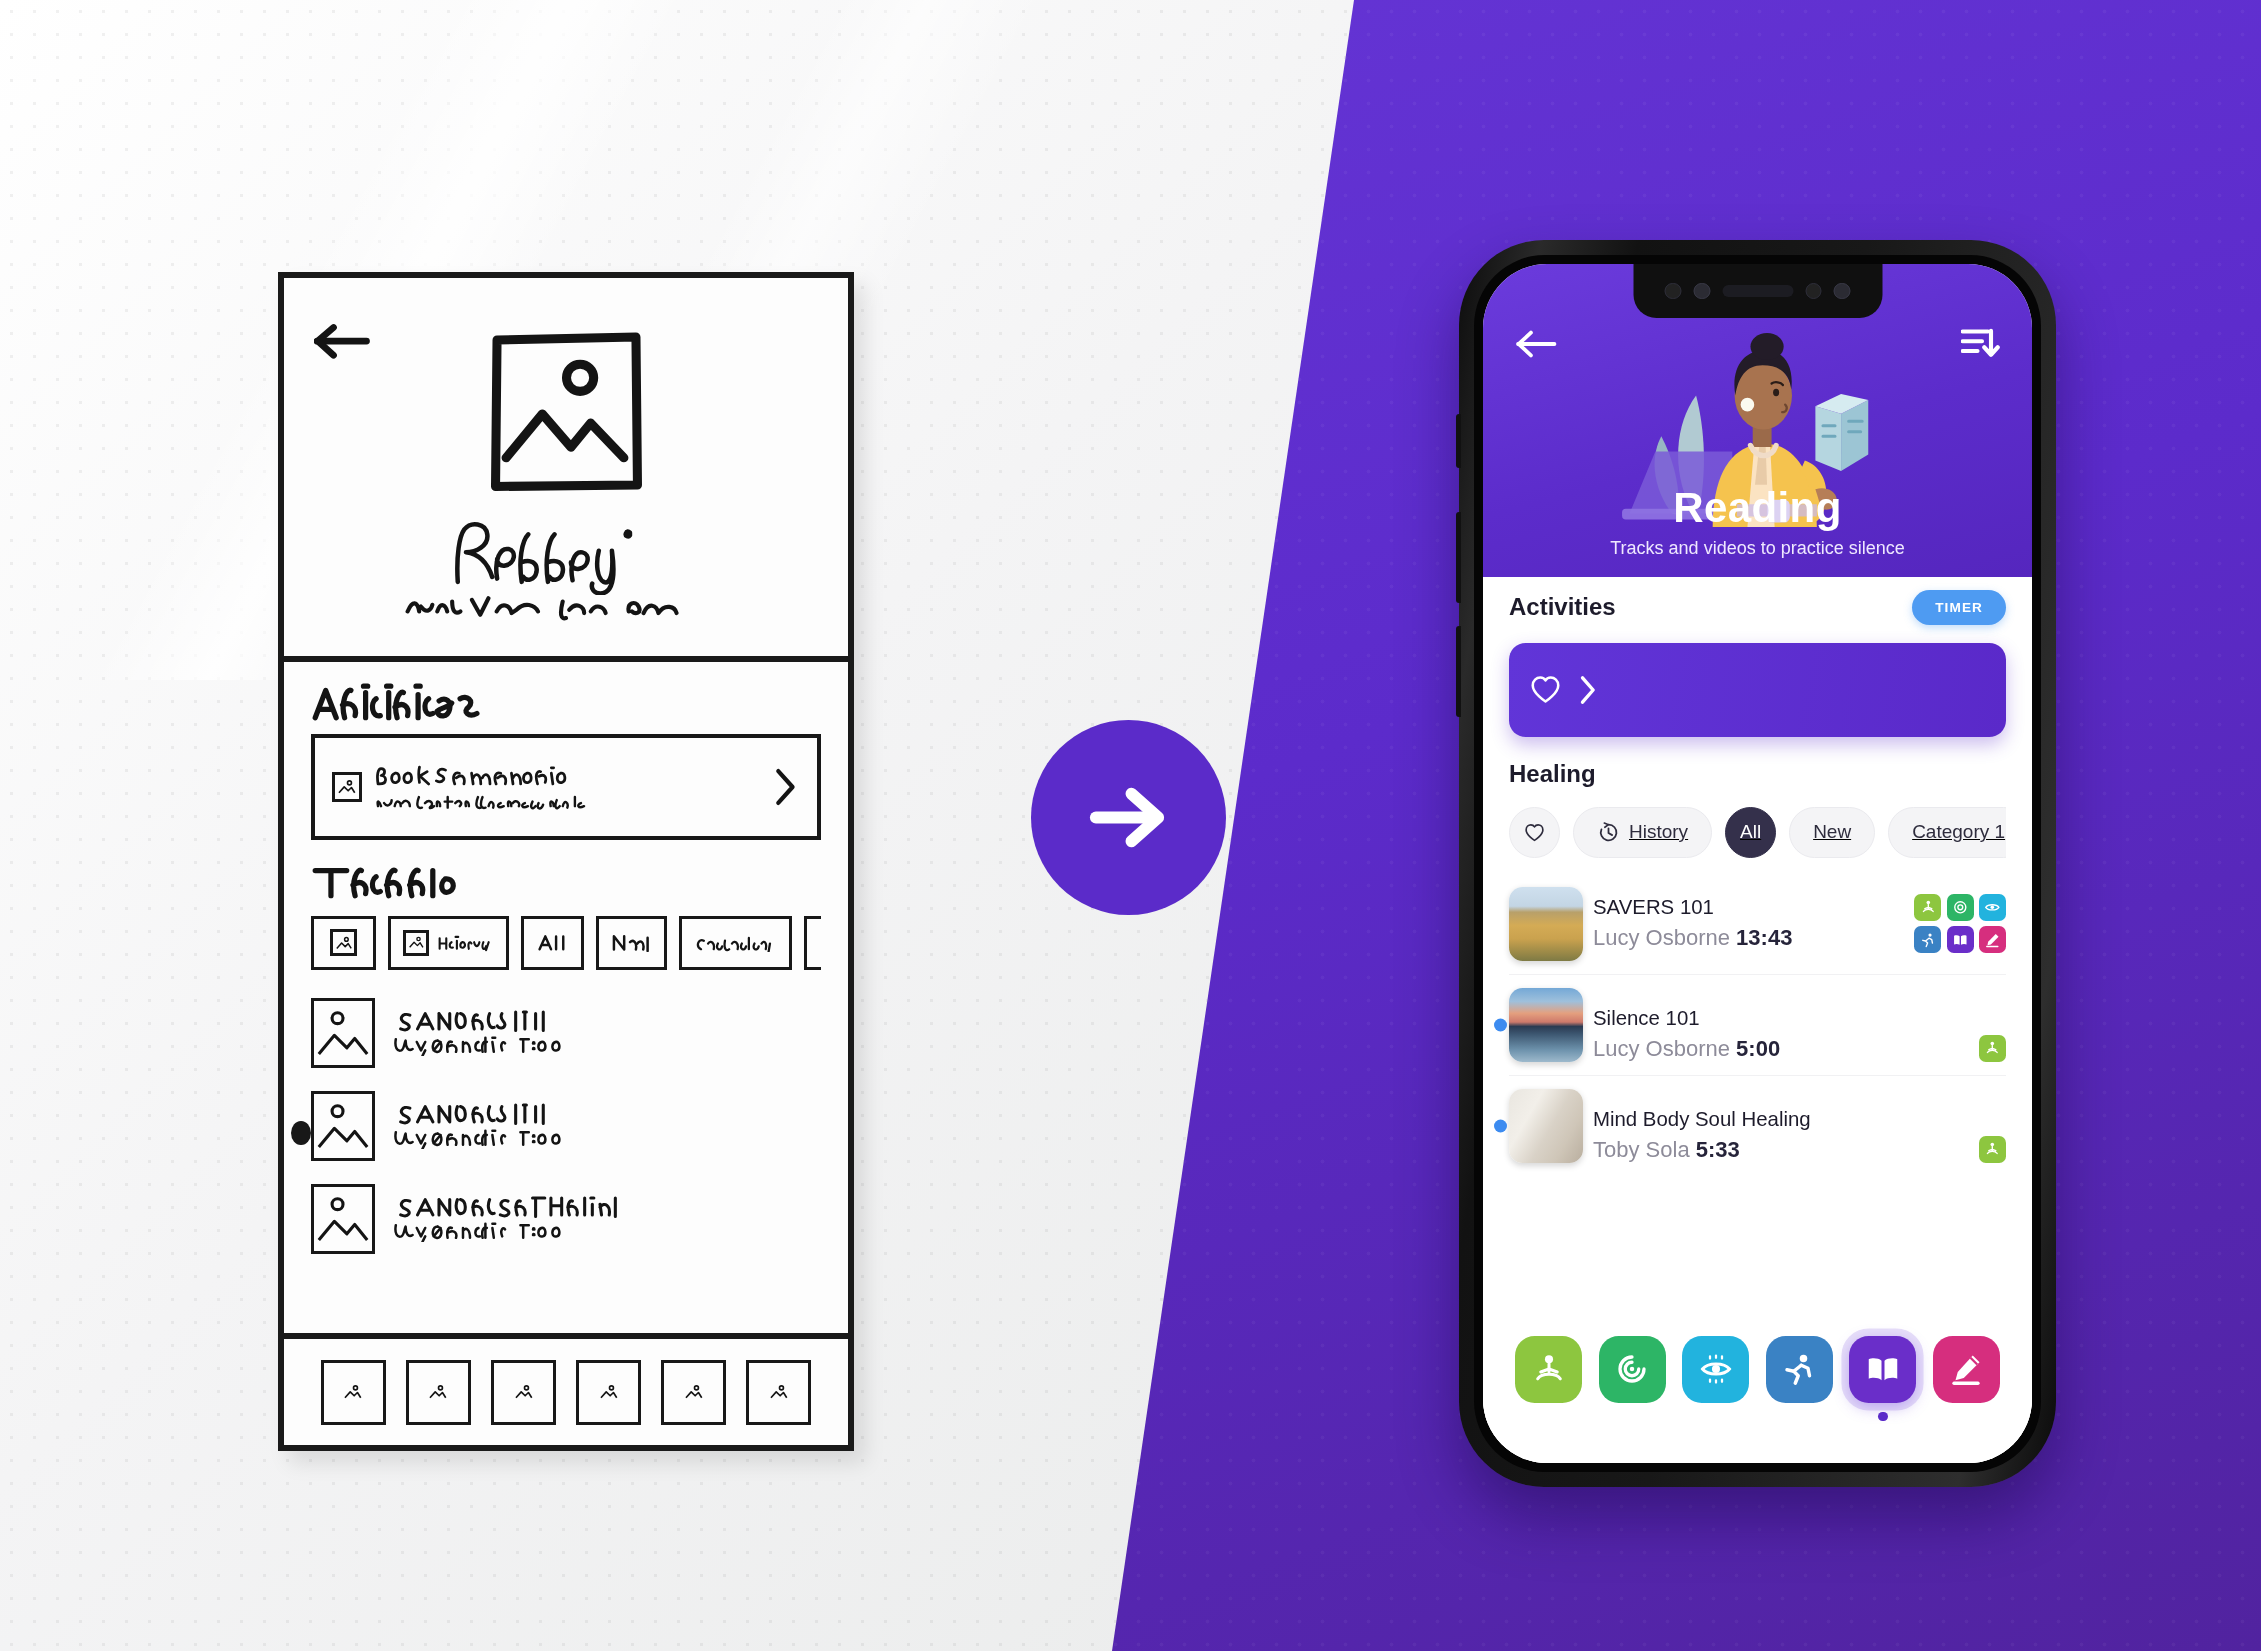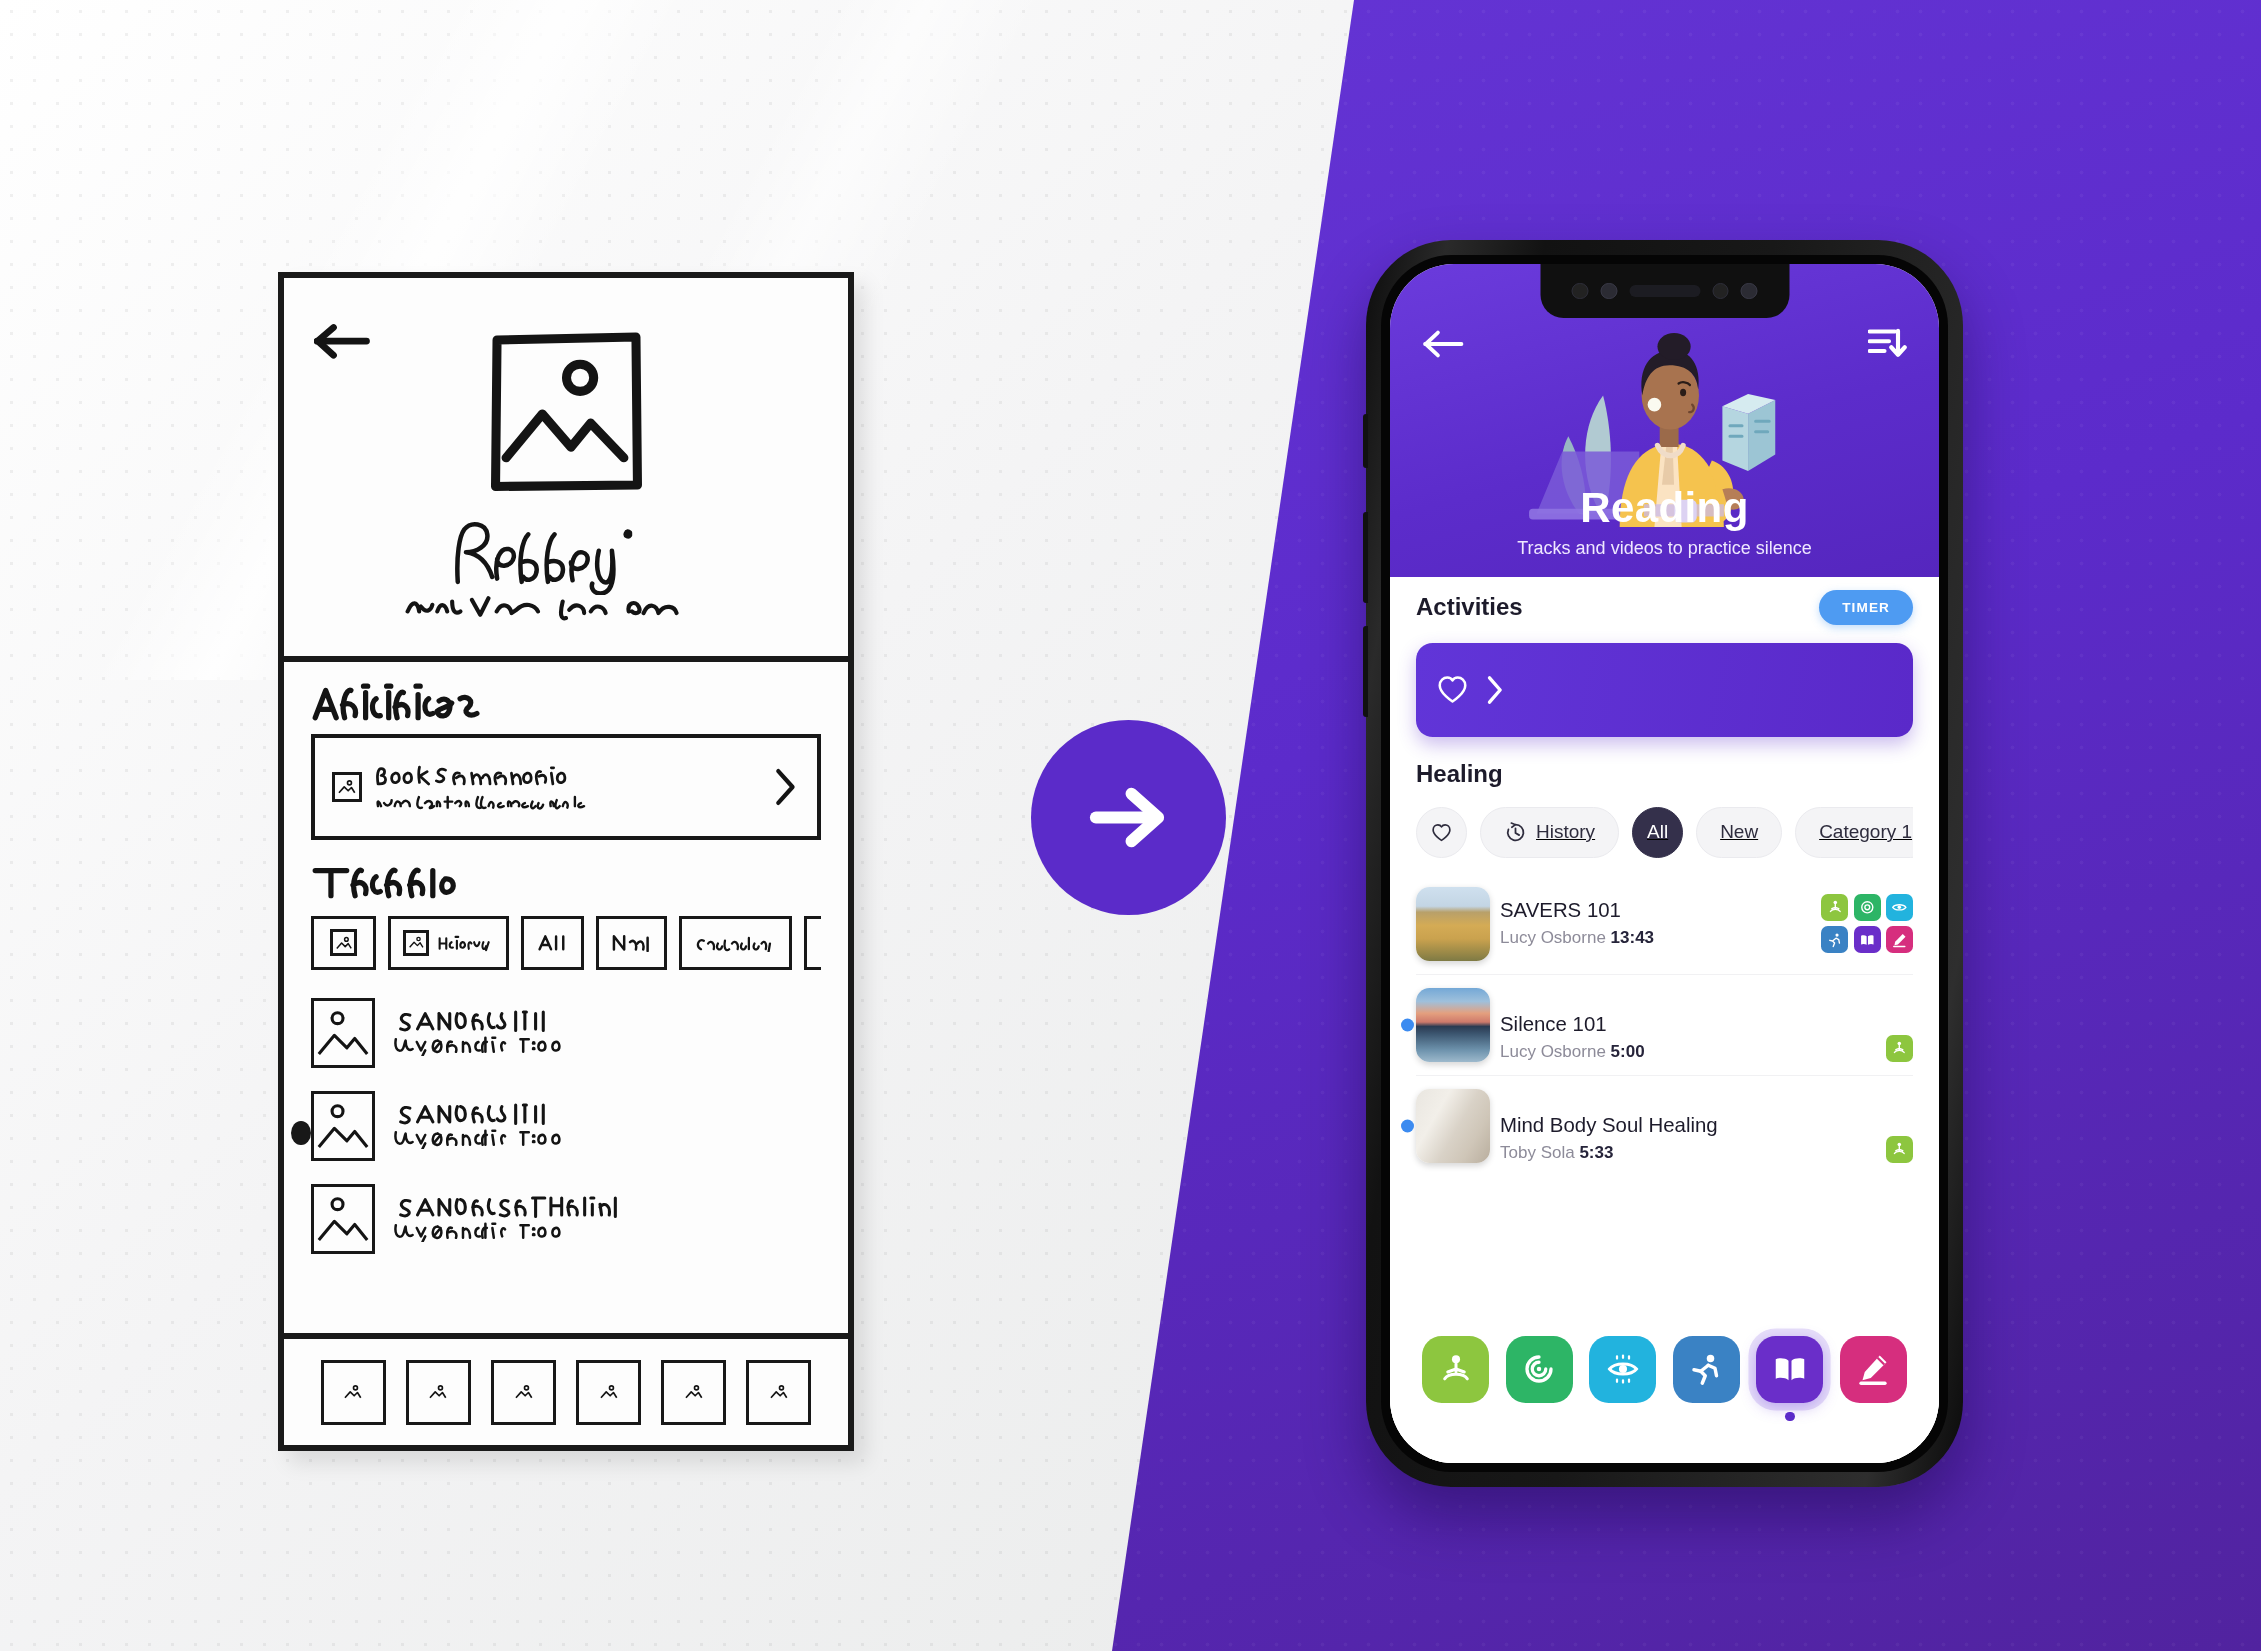--- a/index.html
+++ b/index.html
@@ -94,21 +94,21 @@
     border-top: 6.8px solid #1a1a1a;
     display: flex; align-items: center; justify-content: space-evenly; padding: 0 16.6px;
   }
   .wf-nav-box {
     border: 3.8px solid #181818; width: 65px; height: 65px;
     display: flex; align-items: center; justify-content: center;
   }
 
   
   #phone {
-    position: absolute; left: 1366px; top: 240px;
+    position: absolute; left: 1459px; top: 240px;
     width: 597px; height: 1247px;
     border-radius: 85px;
     background: linear-gradient(100deg, #0c0c0c 0%, #2a2a2a 10%, #121212 22%, #181818 50%, #2e2e2e 88%, #0a0a0a 100%);
     box-shadow: 0 30px 60px rgba(25,5,70,0.45);
     padding: 15px;
     z-index: 5;
   }
   #phone-inner {
     width: 100%; height: 100%;
     border-radius: 71px;
@@ -201,21 +201,21 @@
     padding: 13px 0; position: relative;
   }
   .track + .track { border-top: 1.5px solid #f1f1f3; align-items: flex-end; }
   .tdot { position: absolute; left: -15px; top: 50%; transform: translateY(-50%);
           width: 13px; height: 13px; border-radius: 50%; background: #3C8BF0; }
   .thumb { width: 74px; height: 74px; border-radius: 13.6px; flex: 0 0 auto; overflow: hidden;
            box-shadow: 0 2.3px 6px rgba(0,0,0,.16); }
   .thumb > div { width: 100%; height: 100%; }
   .tinfo { flex: 1; min-width: 0; }
   .tname { font-size: 20.4px; color: #1d1b2b; }
-  .tmeta { font-size: 17px; color: #8d8b99; margin-top: 6px; }
+  .tmeta { font-size: 22px; color: #8d8b99; margin-top: 6px; }
   .tmeta b { color: #26243a; font-weight: 700; }
   .tbadges { display: flex; flex-wrap: wrap; gap: 5.3px; width: 97px; justify-content: flex-end; flex: 0 0 auto; }
   .tbadge { width: 27px; height: 27px; border-radius: 6.8px; display: flex; align-items: center; justify-content: center; }
   .tbadge svg { width: 16.6px; height: 16.6px; }
 
   
   #bottom-nav {
     position: absolute; left: 0; right: 0; bottom: 0; height: 144px;
     background: #fff;
     display: flex; align-items: flex-start; justify-content: center; gap: 16.6px;

